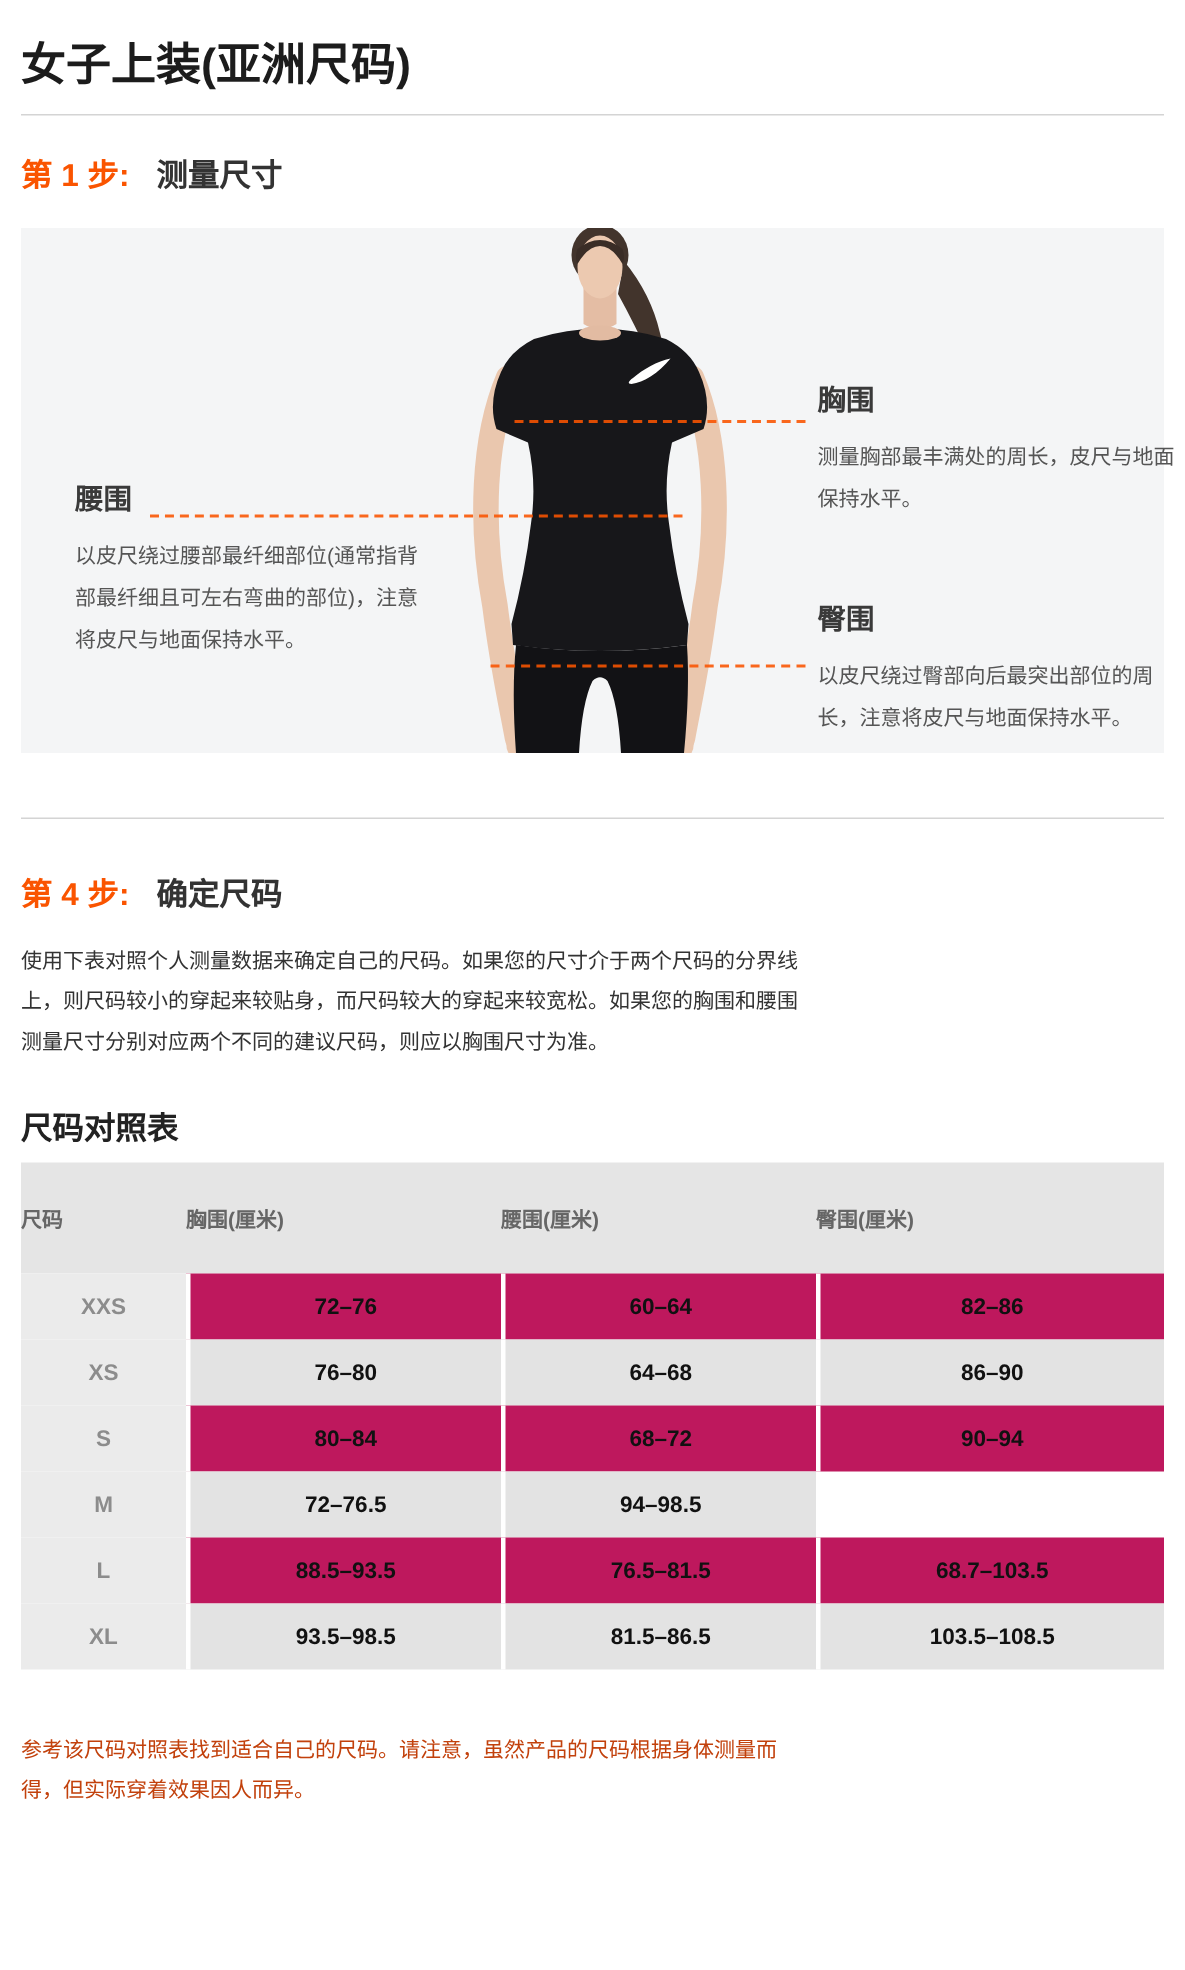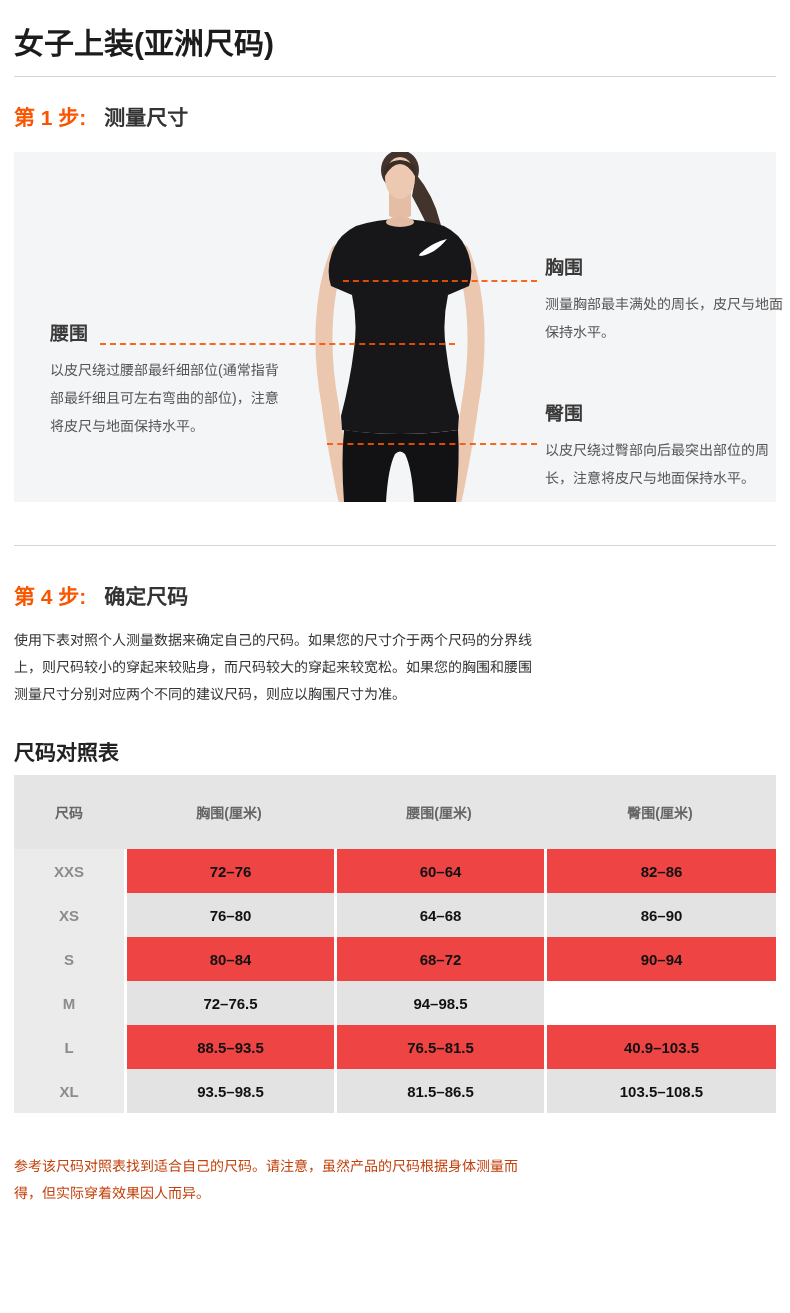--- a/index.html
+++ b/index.html
@@ -35,25 +35,25 @@
   .ann-desc  { margin-top:8px; font-size:14px; line-height:28px; color:#555; max-width:238px; }
 
   .intro { margin-top:16px; font-size:14px; line-height:27px; color:#333; max-width:524px; }
 
   h2.table-title { margin-top:30px; font-size:21px; line-height:29px; font-weight:600; color:#222; }
 
   
   .size-table { margin-top:8px; width:762px; }
   .thead, .trow { display:grid; grid-template-columns:110px 210px 210px 232px; }
   .thead { height:74px; align-items:center; background:var(--thead-bg,#e5e5e5);
-           font-weight:700; font-size:14px; color:#666; text-align:center; }
+           font-weight:700; font-size:14px; color:#666; text-align:left; }
   .trow { height:44px; }
   .cell { display:flex; align-items:center; justify-content:center; font-weight:700; }
   .c-size { font-size:15px; color:#8c8c8c; background:var(--firstcol-bg,#ebebeb); }
-  .c-val  { font-size:15px; color:#111; background:#ef4444; border-left:3px solid #fff; }
+  .c-val  { font-size:15px; color:#111; background:#be185d; border-left:3px solid #fff; }
   .trow.stripe .c-val { background:var(--stripe-bg,#e3e3e3); }
 
   .footnote { margin-top:40px; font-size:14px; line-height:27px; color:#c2410c; max-width:508px; }
 </style>
 </head>
 <body>
 
 <div class="page">
 
   <h1 class="page-title">女子上装(亚洲尺码)</h1>
@@ -145,21 +145,21 @@
         </div>
         <div class="trow stripe">
           <div class="cell c-size">M</div>
           <div class="cell c-val">72–76.5</div>
           <div class="cell c-val">94–98.5</div>
         </div>
         <div class="trow">
           <div class="cell c-size">L</div>
           <div class="cell c-val">88.5–93.5</div>
           <div class="cell c-val">76.5–81.5</div>
-          <div class="cell c-val">40.9–103.5</div>
+          <div class="cell c-val">68.7–103.5</div>
         </div>
         <div class="trow stripe">
           <div class="cell c-size">XL</div>
           <div class="cell c-val">93.5–98.5</div>
           <div class="cell c-val">81.5–86.5</div>
           <div class="cell c-val">103.5–108.5</div>
         </div>
       </div>
   </div>
 

